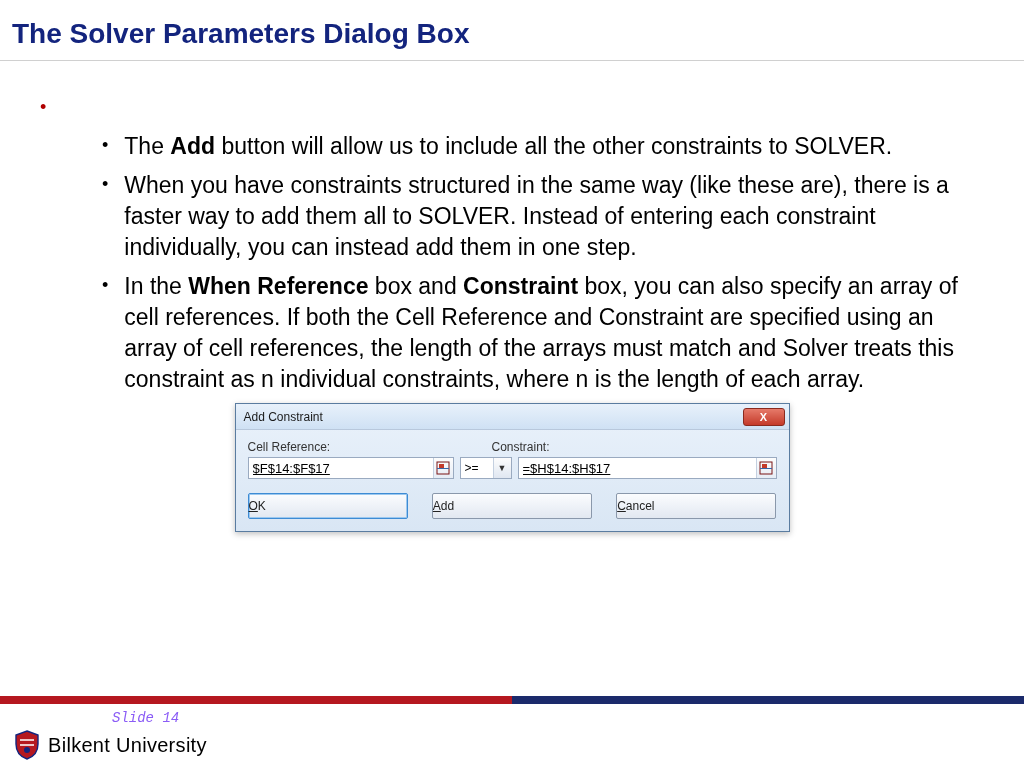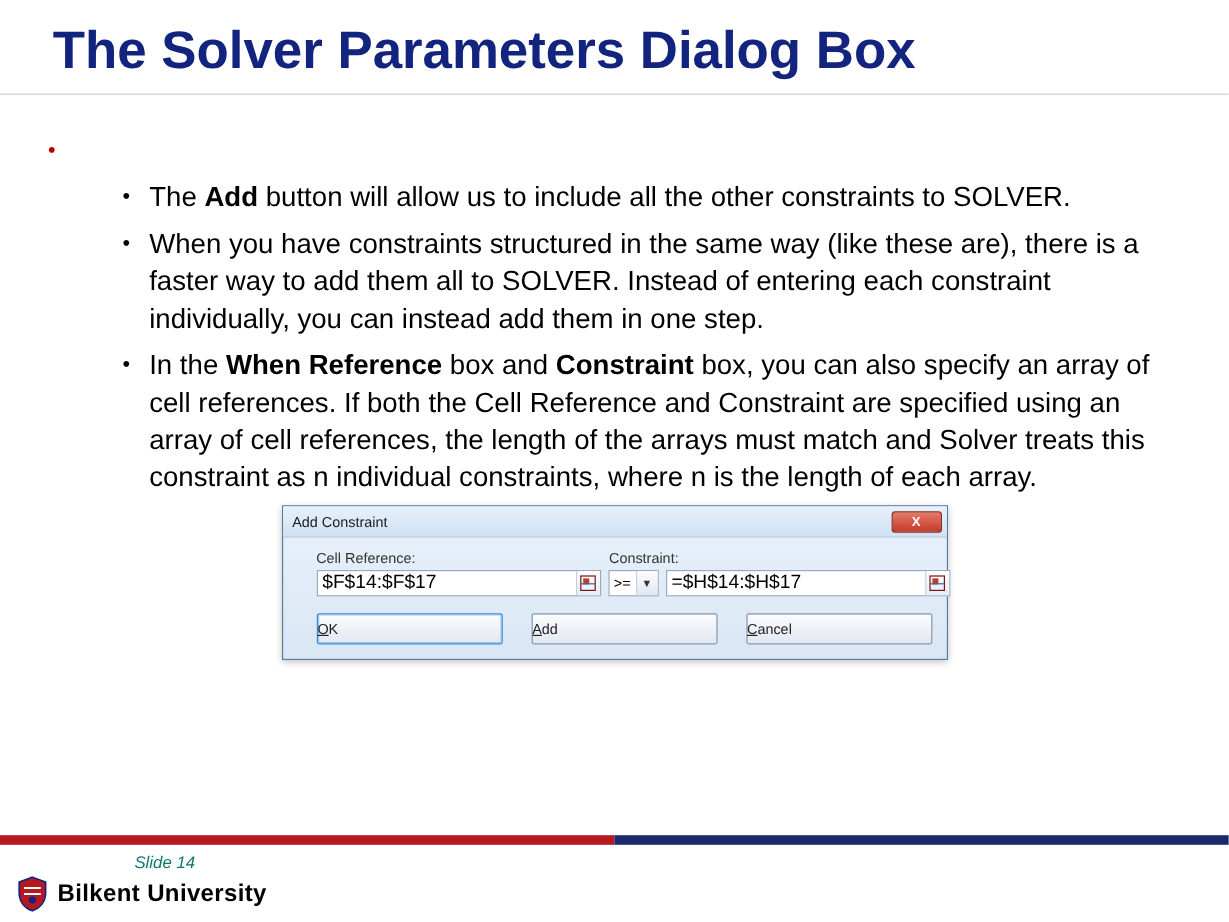--- a/index.html
+++ b/index.html
@@ -2,22 +2,22 @@
 <html><head>
 <meta charset="utf-8">
 <style>
   * { box-sizing: border-box; margin: 0; padding: 0; }
   body {
     width: 1024px; height: 768px;
     font-family: Arial, Helvetica, sans-serif;
     background: #fff; position: relative; overflow: hidden;
   }
   .slide-title {
-    font-size: 44px; font-weight: bold; color: #13247e;
-    padding: 18px 28px 10px 44px;
+    font-size: 28px; font-weight: bold; color: #13247e;
+    padding: 18px 28px 10px 12px;
     border-bottom: 1px solid #d0d0d0;
   }
   .content { padding: 32px 56px 0 56px; }
   .step-line { display: flex; align-items: flex-start; margin-bottom: 10px; }
   .red-bullet {
     color: #b00000; font-size: 18px; line-height: 28px;
     margin-right: 22px; margin-left: -16px;
   }
   .step-label { font-weight: bold; font-size: 22px; color: #000; }
   .sub-list { margin-left: 46px; }
@@ -42,33 +42,33 @@
     border-bottom: 1px solid #b8c8dc;
   }
   .titlebar-text { color: #1a1a1a; }
   .close-btn {
     width: 42px; height: 18px;
     background: linear-gradient(#e67a6a, #c43a2a);
     border: 1px solid #8a2a1e; border-radius: 3px;
     display: flex; align-items: center; justify-content: center;
     color: #fff; font-weight: bold; font-size: 11px;
   }
-  .dialog-body { padding: 10px 12px 12px 28px; }
+  .dialog-body { padding: 10px 12px 12px 12px; }
   .labels-row { display: flex; margin-bottom: 3px; color: #333; }
   .lbl-cellref { width: 188px; }
   .lbl-op { width: 56px; }
   .lbl-constraint { flex: 1; }
   .inputs-row { display: flex; align-items: center; gap: 6px; margin-bottom: 14px; }
   .ref-input {
     flex: 0 0 162px; height: 22px; display: flex; align-items: center;
     background: #fff; border: 1px solid #9aaac0;
   }
   .ref-input input {
-    flex: 1; border: none; outline: none; font-size: 16px; padding: 0 4px;
-    height: 100%; background: transparent;
+    flex: 1; border: none; outline: none; font-size: 13px; padding: 0 4px;
+    height: 100%; background: transparent; text-decoration: underline;
   }
   .ref-picker {
     width: 20px; height: 20px; border-left: 1px solid #c4d0e0;
     display: flex; align-items: center; justify-content: center;
     background: linear-gradient(#fdfdfd,#e6edf6);
   }
   .ref-picker svg { width: 14px; height: 14px; }
   .op-select {
     width: 52px; height: 22px; display: flex; align-items: center;
     background: #fff; border: 1px solid #9aaac0;
@@ -90,30 +90,30 @@
   .dlg-btn .ul { text-decoration: underline; }
 
   .footer {
     position: absolute; left: 0; right: 0; bottom: 0; height: 72px;
   }
   .stripe { height: 8px; display: flex; }
   .stripe .navy { flex: 1; background: #1b2a6b; }
   .stripe .red  { flex: 1; background: #b51820; }
   .slide-num {
     position: absolute; left: 112px; top: 14px;
-    font-style: italic; font-size: 14px; color: #0f766e;
+    font-style: italic; font-size: 14px; color: #8b5cf6; font-family: Liberation Mono, monospace;
   }
   .logo-row {
     position: absolute; left: 14px; bottom: 8px;
     display: flex; align-items: center; gap: 8px;
   }
   .shield {
     width: 26px; height: 30px;
   }
-  .uni-name { font-weight: bold; font-size: 20px; color: #000; letter-spacing: 0.3px; }
+  .uni-name { font-weight: normal; font-size: 20px; color: #000; letter-spacing: 0.3px; }
 </style>
 </head>
 <body>
 
 <div class="slide-title">The Solver Parameters Dialog Box</div>
 
 <div class="content">
   <div class="step-line">
     <span class="red-bullet">•</span>
   </div>

